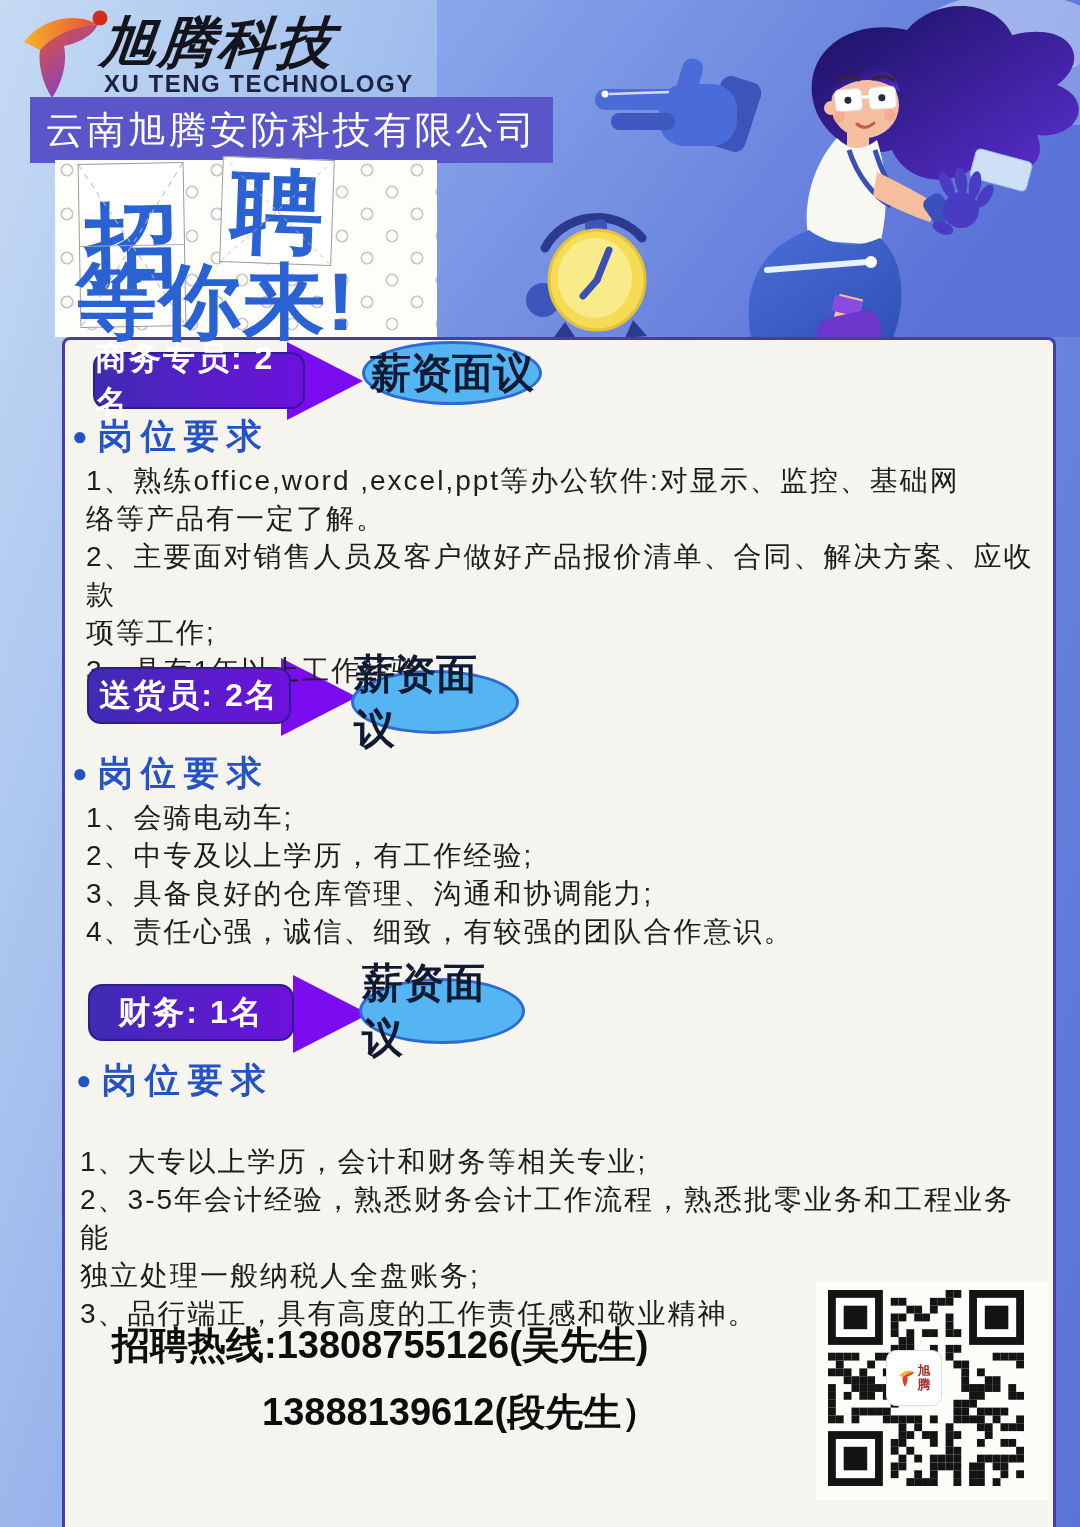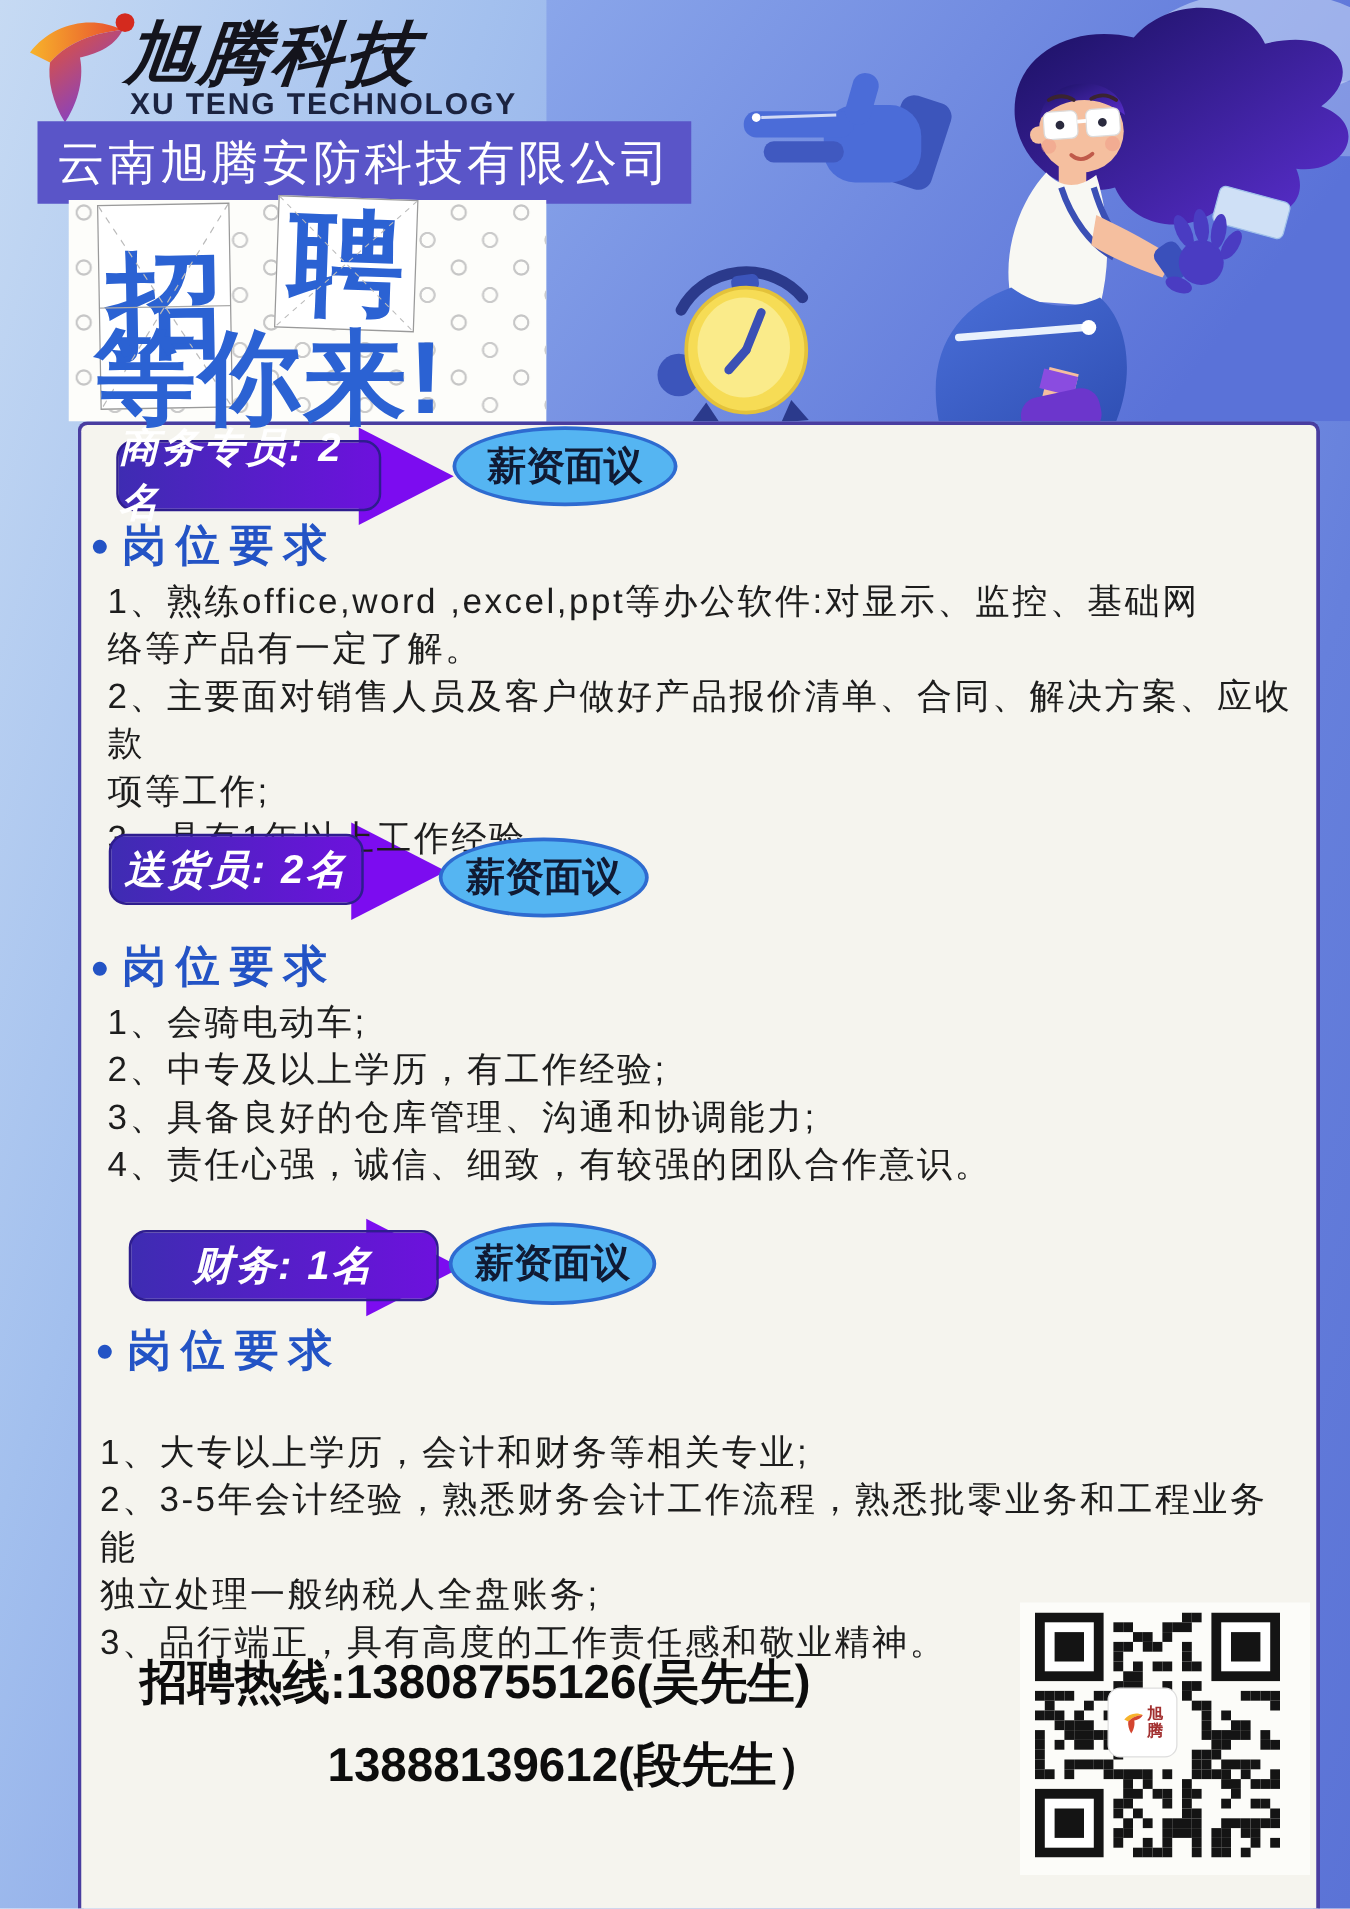--- a/index.html
+++ b/index.html
@@ -29,25 +29,25 @@
   .dash-diag { position:absolute; inset:0; width:100%; height:100%; pointer-events:none; }
   .tagline { position:absolute; left:20px; top:88px; font-size:82px; font-weight:900; color:#2b62d3; letter-spacing:2px; z-index:3; }
 
   
   .panel { position:absolute; left:62px; top:337px; width:994px; height:1190px; background:#f5f4ee;
     border:3px solid #493da0; border-bottom:0; border-radius:8px 8px 0 0; z-index:1; }
 
   
   .job-banner { position:absolute; height:57px; background:linear-gradient(90deg,#3e2cb2,#6d11dd);
     border:2px solid #2e1d8e; border-radius:14px; color:#fff; display:flex; align-items:center; justify-content:center;
-    font-size:32px; font-weight:700; letter-spacing:2px; z-index:4;font-style:italic; }
+    font-size:32px; font-weight:700; letter-spacing:2px; z-index:4; }
   .job-arrow { position:absolute; width:0; height:0; border-top:39px solid transparent; border-bottom:39px solid transparent;
     border-left:76px solid #7c0cf0; z-index:3; }
   .salary-pill { position:absolute; background:#55b5f2; border:3px solid #2e6bd0; border-radius:50%;
-    display:flex; align-items:center; justify-content:center; font-size:31px; font-weight:700; color:#101a33; z-index:4; }
+    display:flex; align-items:center; justify-content:center; font-size:41px; font-weight:700; color:#101a33; z-index:4; }
   .section-heading { position:absolute; display:flex; align-items:center; color:#2353c5; font-size:35px; font-weight:900;
     letter-spacing:8px; z-index:4; }
   .section-heading .bullet { font-size:26px; letter-spacing:0; margin-right:10px; }
   .req-text { position:absolute; width:950px; font-size:28px; line-height:38px; letter-spacing:2px; color:#1d1d1d;
     white-space:pre-line; font-weight:500; z-index:4; }
 
   
   .contact-line { position:absolute; font-weight:700; color:#0d0d0d; z-index:4; }
   .c1 { left:112px; top:1320px; font-size:38px; }
   .c2 { left:262px; top:1387px; font-size:38px; }
@@ -205,21 +205,21 @@
   <div class="section-heading" style="left:72px; top:750px;">
     <span class="bullet">●</span>
     <span>岗位要求</span>
   </div>
   <div class="req-text" style="left:86px; top:799px;">1、会骑电动车;
 2、中专及以上学历，有工作经验;
 3、具备良好的仓库管理、沟通和协调能力;
 4、责任心强，诚信、细致，有较强的团队合作意识。</div>
 
   <div class="job-arrow" style="left:293px; top:975px;"></div>
-  <div class="job-banner" style="left:103px; top:984px; width:248px;">财务: 1名</div>
+  <div class="job-banner" style="left:88px; top:984px; width:206px;">财务: 1名</div>
   <div class="salary-pill" style="left:359px; top:978px; width:166px; height:66px;">薪资面议</div>
   <div class="section-heading" style="left:76px; top:1057px;">
     <span class="bullet">●</span>
     <span>岗位要求</span>
   </div>
   <div class="req-text" style="left:80px; top:1112px; width:960px;margin-top:31px;">1、大专以上学历，会计和财务等相关专业;
 2、3-5年会计经验，熟悉财务会计工作流程，熟悉批零业务和工程业务能
 独立处理一般纳税人全盘账务;
 3、品行端正，具有高度的工作责任感和敬业精神。</div>
 

